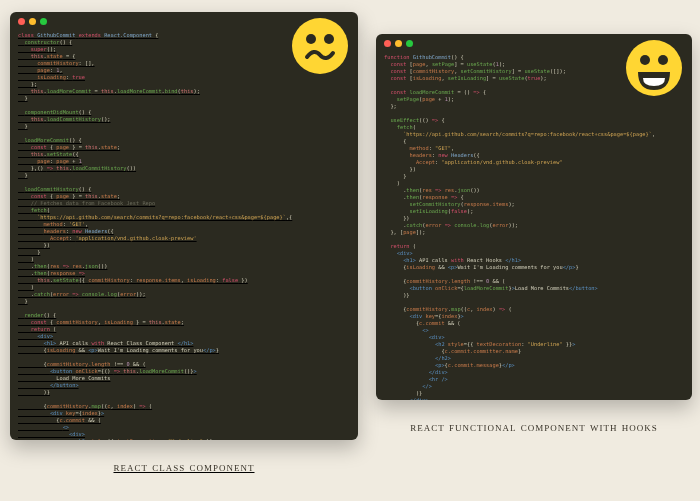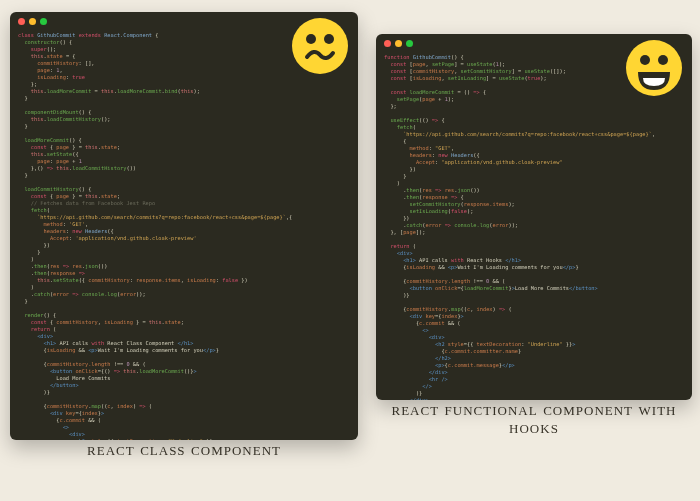--- a/index.html
+++ b/index.html
@@ -7,21 +7,21 @@
     background: #f0ebe0;
     font-family: Monaco, Consolas, monospace;
     width: 700px;
     height: 501px;
     display: flex;
     gap: 18px;
     padding: 12px 10px;
     position: relative;
   }
   .col { display: flex; flex-direction: column; align-items: center; }
-  .col-left { flex: 0 0 348px; }
+  .col-left { flex: 0 0 348px; text-decoration: underline; }
   .col-right { flex: 0 0 316px; padding-top: 22px; }
   .editor {
     background: #2b2a20;
     border-radius: 6px;
     width: 100%;
     position: relative;
     box-shadow: 0 8px 20px rgba(0,0,0,0.25);
     padding: 20px 8px 8px 8px;
     overflow: hidden;
   }
@@ -45,23 +45,24 @@
     font-size: 5.3px;
     line-height: 7px;
     white-space: pre;
     color: #d0cdb8;
     font-family: Monaco, Consolas, monospace;
   }
   .caption {
     font-family: Georgia, 'Times New Roman', serif;
     font-variant: small-caps;
     letter-spacing: 1px;
-    font-size: 18px;
+    font-size: 13px;
     color: #3a352a;
     text-align: center;
+    margin-top: 18px;
     line-height: 18px;
   }
   
   .kw { color: #d14f6a; } 
   .fn { color: #6aa84f; } 
   .typ { color: #7fa6c9; } 
   .str { color: #cda252; } 
   .prop { color: #c77a4a; } 
   .num { color: #b48ead; } 
   .op { color: #d0cdb8; }

